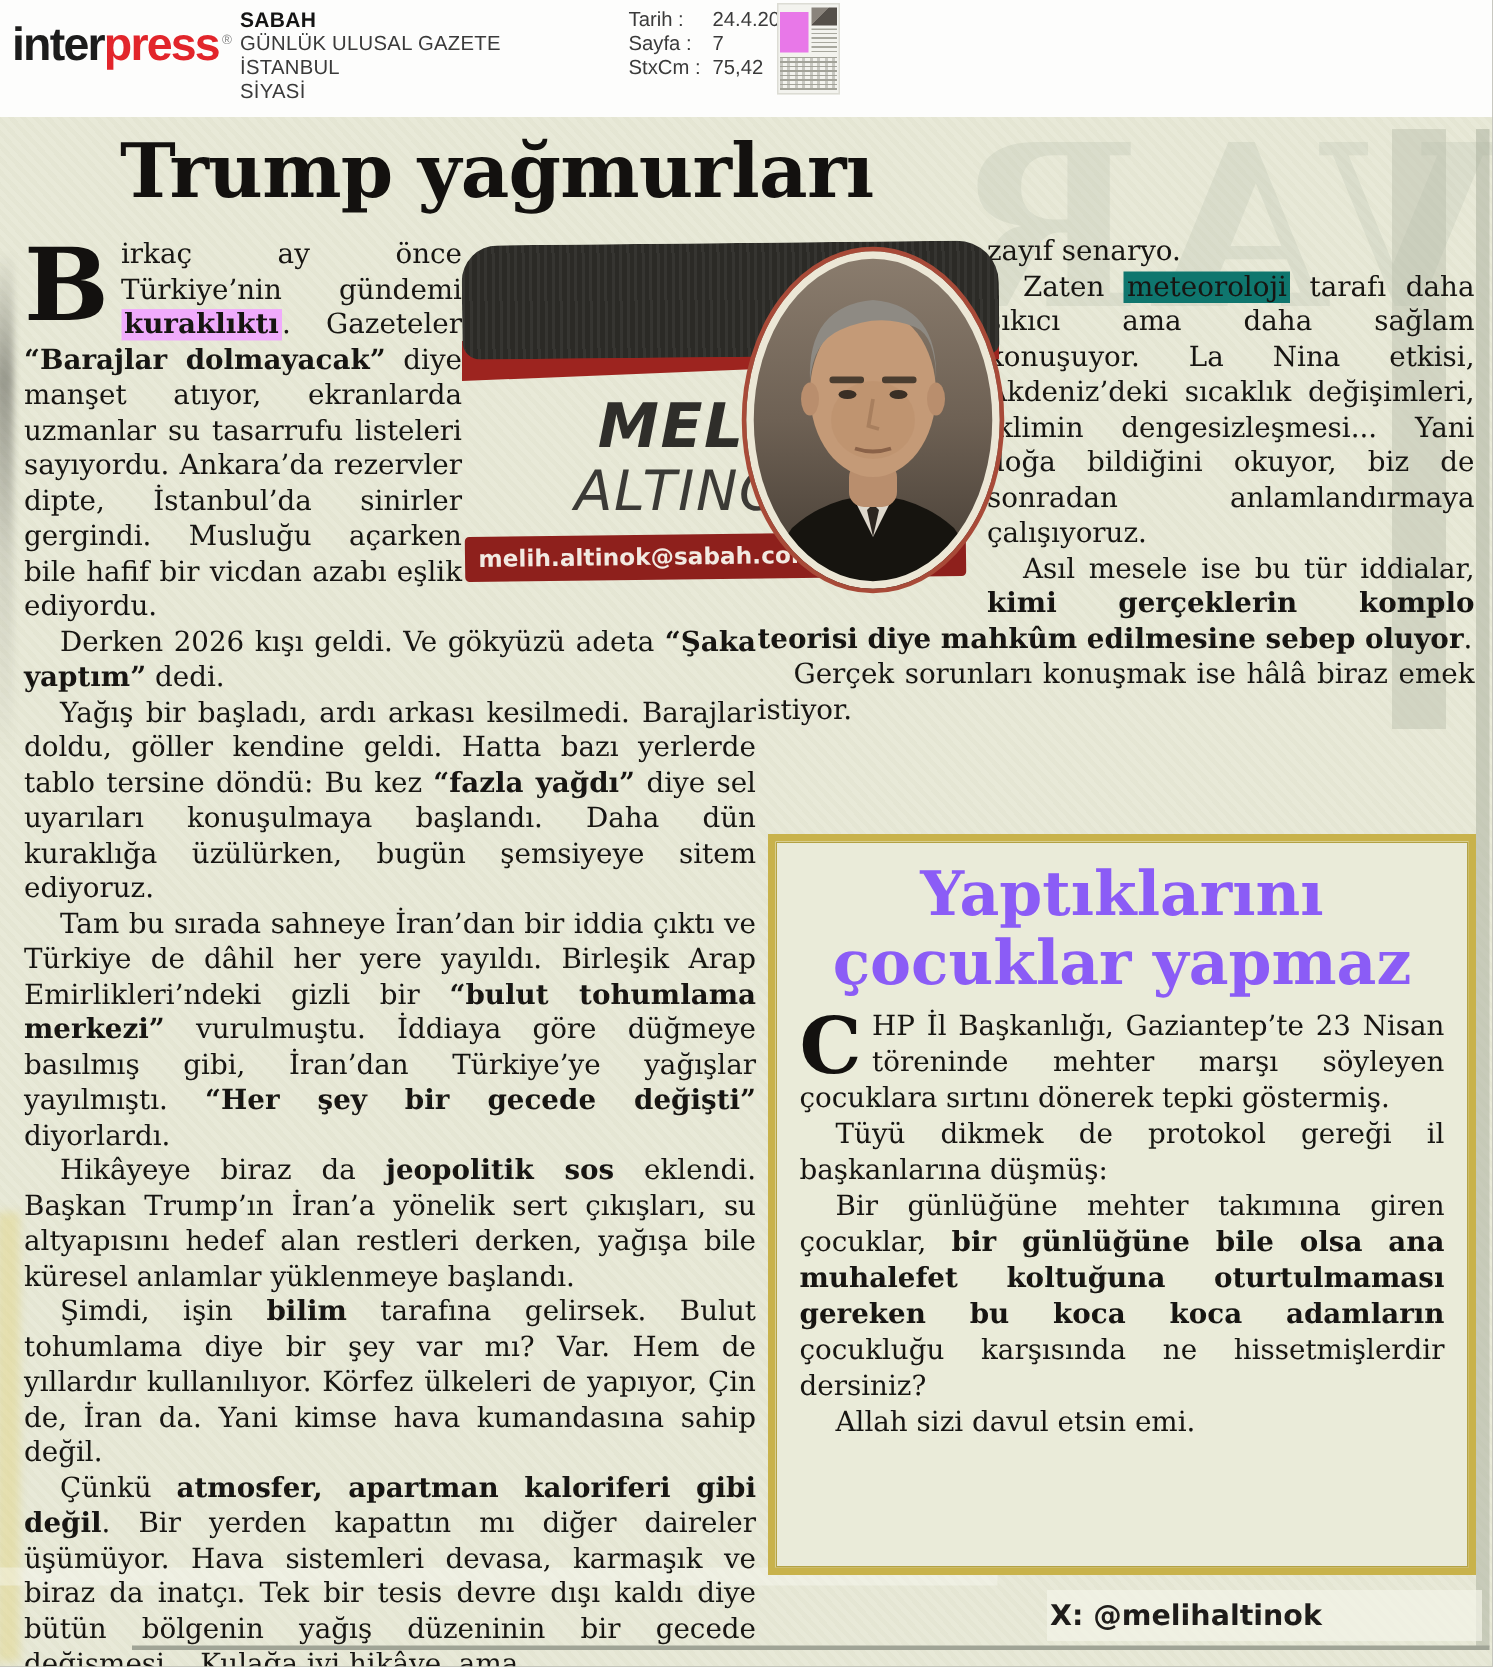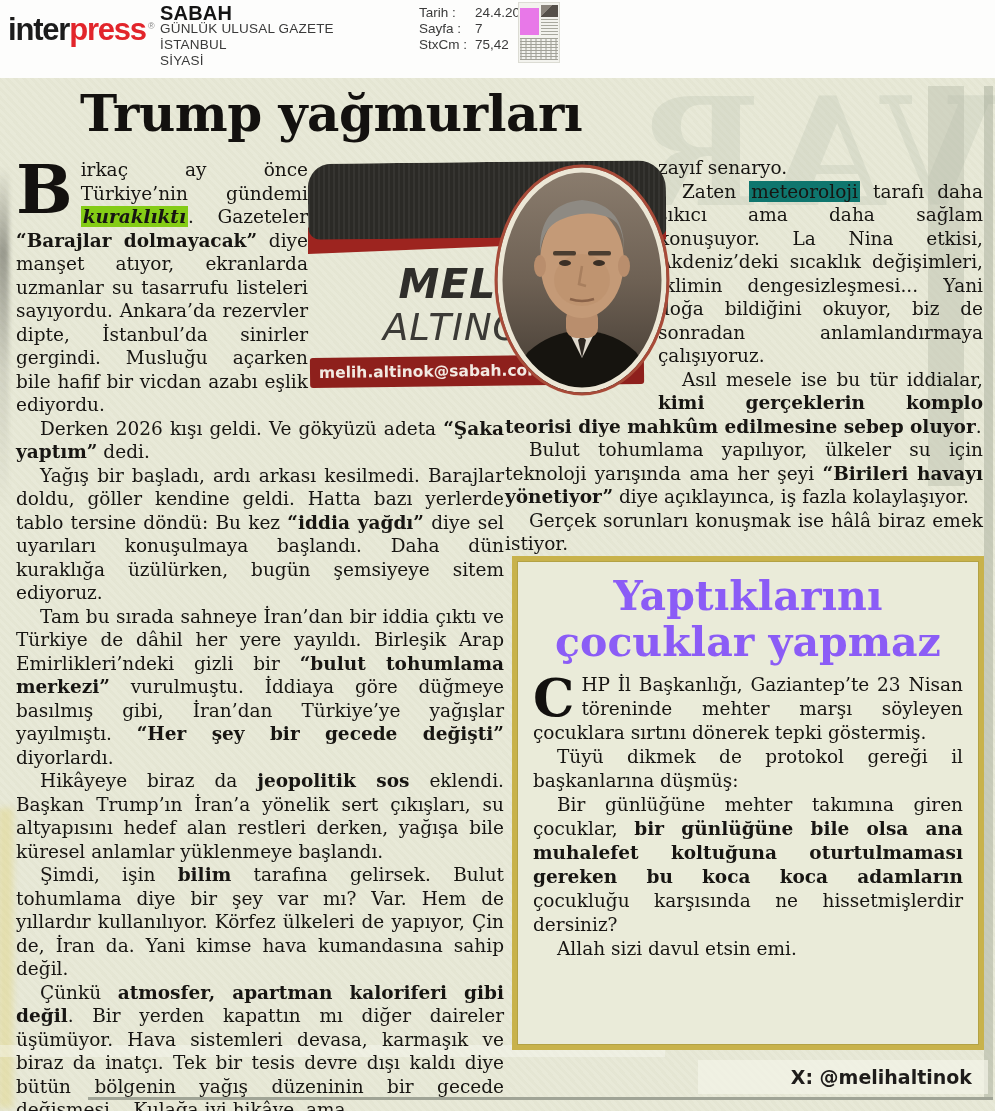--- a/index.html
+++ b/index.html
@@ -6,21 +6,21 @@
   #stage{position:relative;width:995px;height:1111px;background:#fbfbf9;overflow:hidden;
          font-family:"DejaVu Serif",serif;color:#171512;}
 
   
   .hdr{position:absolute;left:0;top:0;width:995px;height:78px;background:#fdfdfc;
        font-family:"Liberation Sans",sans-serif;}
   .logo{position:absolute;left:8px;top:12px;font-size:31px;font-weight:bold;letter-spacing:-1.2px;color:#1c1c1c;}
   .logo .p2{color:#e2252b;}
   .logo .reg{font-size:9px;color:#888;vertical-align:super;margin-left:2px;font-weight:normal;}
   .src{position:absolute;left:160px;top:5px;font-size:13.5px;line-height:16px;color:#3a3a3a;letter-spacing:.2px;}
-  .src .nm{font-weight:bold;font-size:20px;color:#141414;}
+  .src .nm{font-weight:bold;font-size:14px;color:#141414;}
   .meta{position:absolute;left:383px;top:5px;font-size:13.5px;line-height:16px;color:#3a3a3a;}
   .meta .lb{display:inline-block;width:56px;margin-left:36px;}
   .thumb{position:absolute;left:518px;top:2px;width:42px;height:61px;background:#f3f3ee;
          box-shadow:inset 0 0 0 1px #dcdcd4;}
   .thumb .mag{position:absolute;left:2px;top:6px;width:19px;height:27px;background:#e878e8;}
   .thumb .img{position:absolute;left:23px;top:3px;width:17px;height:12px;
               background:linear-gradient(135deg,#8a847c 0 40%,#55504a 40% 100%);}
   .thumb .l1{position:absolute;left:23px;top:17px;width:17px;height:16px;
              background:repeating-linear-gradient(180deg,#a8a89e 0 1px,transparent 1px 3px);}
   .thumb .l2{position:absolute;left:2px;top:36px;width:38px;height:22px;
@@ -67,34 +67,34 @@
 
   
   .col{font-size:18.5px;line-height:23.5px;text-align:justify;color:#171512;}
   .left-col{position:absolute;left:16px;top:80px;width:488px;}
   .right-col{position:absolute;left:505px;top:78px;width:478px;}
   .spacer-r{float:right;width:196px;height:246px;}
   .spacer-l{float:left;width:153px;height:247px;}
   .col p{margin:0;}
   .ind{text-indent:24px;}
   .seg-b{font-weight:bold;margin-top:21px;}
-  .seg-mg{background:#84cc16;font-weight:bold;padding:0 2px;font-style:italic;}
+  .seg-mg{background:#f0abfc;font-weight:bold;padding:0 2px;}
   .seg-mc{background:#0f766e;padding:0 2px;}
   .seg-dc{float:left;font-weight:bold;font-size:67px;line-height:56px;padding:4px 8px 0 0;color:#13110f;}
   .seg-dc2{float:left;font-weight:bold;font-size:52px;line-height:44px;padding:3px 7px 0 0;color:#13110f;}
 
   
   .box{position:absolute;left:512px;top:478px;width:462px;height:484px;background:#eaebd9;
        border:5px solid #c8b24b;box-shadow:inset 0 0 0 1px #b3a244;}
   .box-title{margin:12px auto 8px;width:430px;text-align:center;font-weight:bold;
        font-size:41px;line-height:46px;color:#8b5cf6;}
   .box-body{margin:6px 16px 0;font-size:18.5px;line-height:24px;text-align:justify;}
   .box-body p{margin:0;}
 
-  .xh{position:absolute;left:700px;top:988px;width:272px;text-align:right;
+  .xh{position:absolute;left:700px;top:988px;width:272px;
       font-family:"DejaVu Sans",sans-serif;font-weight:bold;font-size:19px;color:#1e1c1a;}
 </style>
 </head>
 <body>
 
 <div id="stage">
 
   <div class="hdr">
     <div class="logo"><span>inter</span><span class="p2">press</span><span class="reg">®</span></div>
 
@@ -171,33 +171,32 @@
           <ellipse cx="92" cy="120" rx="82" ry="110" fill="none" stroke="#ece7d6" stroke-width="5"></ellipse>
           <ellipse cx="92" cy="120" rx="86" ry="114" fill="none" stroke="#a84a38" stroke-width="3"></ellipse>
         </svg>
       </div>
     </div>
 
     <div class="col left-col">
       <div class="spacer-r"></div>
       <p><span class="seg-dc">B</span><span class="seg-n">irkaç ay önce Türkiye’nin gündemi </span><span class="seg-mg">kuraklıktı</span><span class="seg-n">. Gazeteler </span><span class="seg-b">“Barajlar dolmayacak”</span><span class="seg-n"> diye manşet atıyor, ekranlarda uzmanlar su tasarrufu listeleri sayıyordu. Ankara’da rezervler dipte, İstanbul’da sinirler gergindi. Musluğu açarken bile hafif bir vicdan azabı eşlik ediyordu.</span></p>
       <p class="ind"><span class="seg-n">Derken 2026 kışı geldi. Ve gökyüzü adeta </span><span class="seg-b">“Şaka yaptım”</span><span class="seg-n"> dedi.</span></p>
-      <p class="ind"><span class="seg-n">Yağış bir başladı, ardı arkası kesilmedi. Barajlar doldu, göller kendine geldi. Hatta bazı yerlerde tablo tersine döndü: Bu kez </span><span class="seg-b">“iddia yağdı”</span><span class="seg-n"> diye sel uyarıları konuşulmaya başlandı. Daha dün kuraklığa üzülürken, bugün şemsiyeye sitem ediyoruz.</span></p>
+      <p class="ind"><span class="seg-n">Yağış bir başladı, ardı arkası kesilmedi. Barajlar doldu, göller kendine geldi. Hatta bazı yerlerde tablo tersine döndü: Bu kez </span><span class="seg-b">“fazla yağdı”</span><span class="seg-n"> diye sel uyarıları konuşulmaya başlandı. Daha dün kuraklığa üzülürken, bugün şemsiyeye sitem ediyoruz.</span></p>
       <p class="ind"><span class="seg-n">Tam bu sırada sahneye İran’dan bir iddia çıktı ve Türkiye de dâhil her yere yayıldı. Birleşik Arap Emirlikleri’ndeki gizli bir </span><span class="seg-b">“bulut tohumlama merkezi”</span><span class="seg-n"> vurulmuştu. İddiaya göre düğmeye basılmış gibi, İran’dan Türkiye’ye yağışlar yayılmıştı. </span><span class="seg-b">“Her şey bir gecede değişti”</span><span class="seg-n"> diyorlardı.</span></p>
       <p class="ind"><span class="seg-n">Hikâyeye biraz da </span><span class="seg-b">jeopolitik sos</span><span class="seg-n"> eklendi. Başkan Trump’ın İran’a yönelik sert çıkışları, su altyapısını hedef alan restleri derken, yağışa bile küresel anlamlar yüklenmeye başlandı.</span></p>
       <p class="ind"><span class="seg-n">Şimdi, işin </span><span class="seg-b">bilim</span><span class="seg-n"> tarafına gelirsek. Bulut tohumlama diye bir şey var mı? Var. Hem de yıllardır kullanılıyor. Körfez ülkeleri de yapıyor, Çin de, İran da. Yani kimse hava kumandasına sahip değil.</span></p>
       <p class="ind"><span class="seg-n">Çünkü </span><span class="seg-b">atmosfer, apartman kaloriferi gibi değil</span><span class="seg-n">. Bir yerden kapattın mı diğer daireler üşümüyor. Hava sistemleri devasa, karmaşık ve biraz da inatçı. Tek bir tesis devre dışı kaldı diye bütün bölgenin yağış düzeninin bir gecede değişmesi... Kulağa iyi hikâye, ama</span></p>
     </div>
 
     <div class="col right-col">
       <div class="spacer-l"></div>
       <p><span class="seg-n">zayıf senaryo.</span></p>
       <p class="ind"><span class="seg-n">Zaten </span><span class="seg-mc">meteoroloji</span><span class="seg-n"> tarafı daha sıkıcı ama daha sağlam konuşuyor. La Nina etkisi, Akdeniz’deki sıcaklık değişimleri, iklimin dengesizleşmesi... Yani doğa bildiğini okuyor, biz de sonradan anlamlandırmaya çalışıyoruz.</span></p>
       <p class="ind"><span class="seg-n">Asıl mesele ise bu tür iddialar, </span><span class="seg-b">kimi gerçeklerin komplo teorisi diye mahkûm edilmesine sebep oluyor</span><span class="seg-n">.</span></p>
-      <p class="ind"><span class="seg-n">Bulut tohumlama yapılıyor, ülkeler su için teknoloji yarışında ama her şeyi </span><span class="seg-b">“Birileri havayı yönetiyor”</span><span class="seg-n"> diye açıklayınca, iş fazla kolaylaşıyor.</span></p>
       <p class="ind"><span class="seg-n">Gerçek sorunları konuşmak ise hâlâ biraz emek istiyor.</span></p>
     </div>
 
     <div class="box">
       <div class="box-title">
         <div>Yaptıklarını</div>
         <div>çocuklar yapmaz</div>
       </div>
       <div class="box-body">
         <p><span class="seg-dc2">C</span><span class="seg-n">HP İl Başkanlığı, Gaziantep’te 23 Nisan töreninde mehter marşı söyleyen çocuklara sırtını dönerek tepki göstermiş.</span></p>

